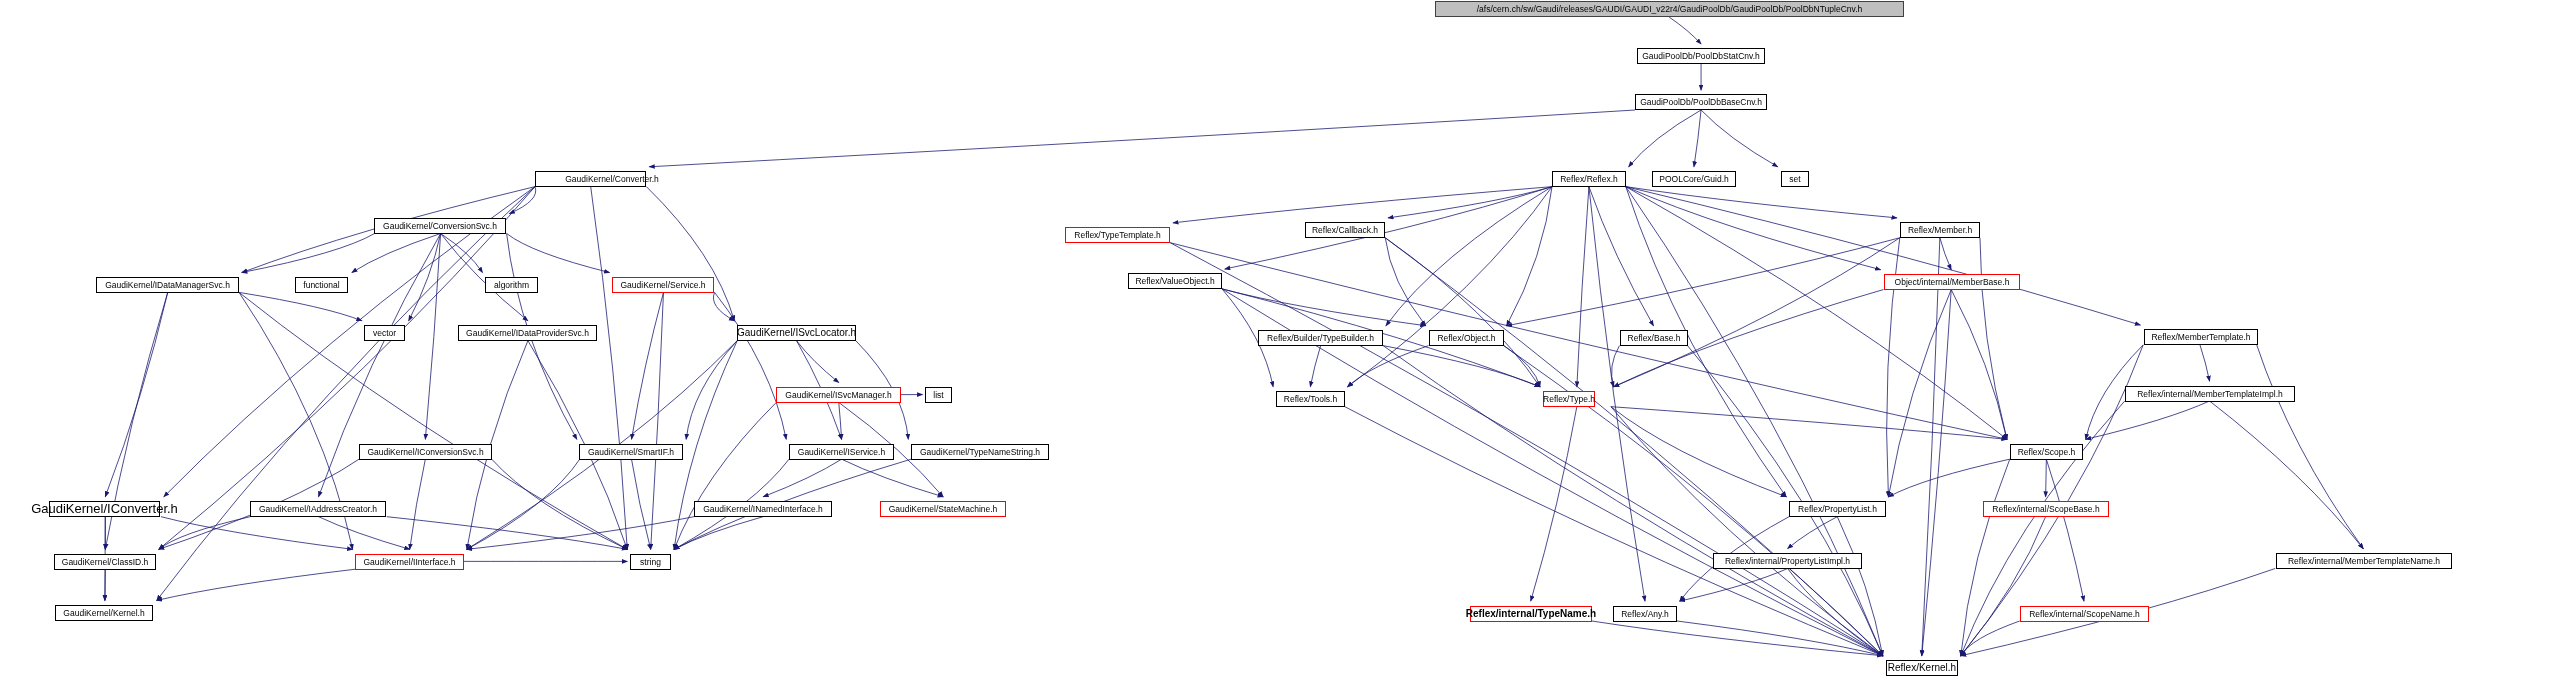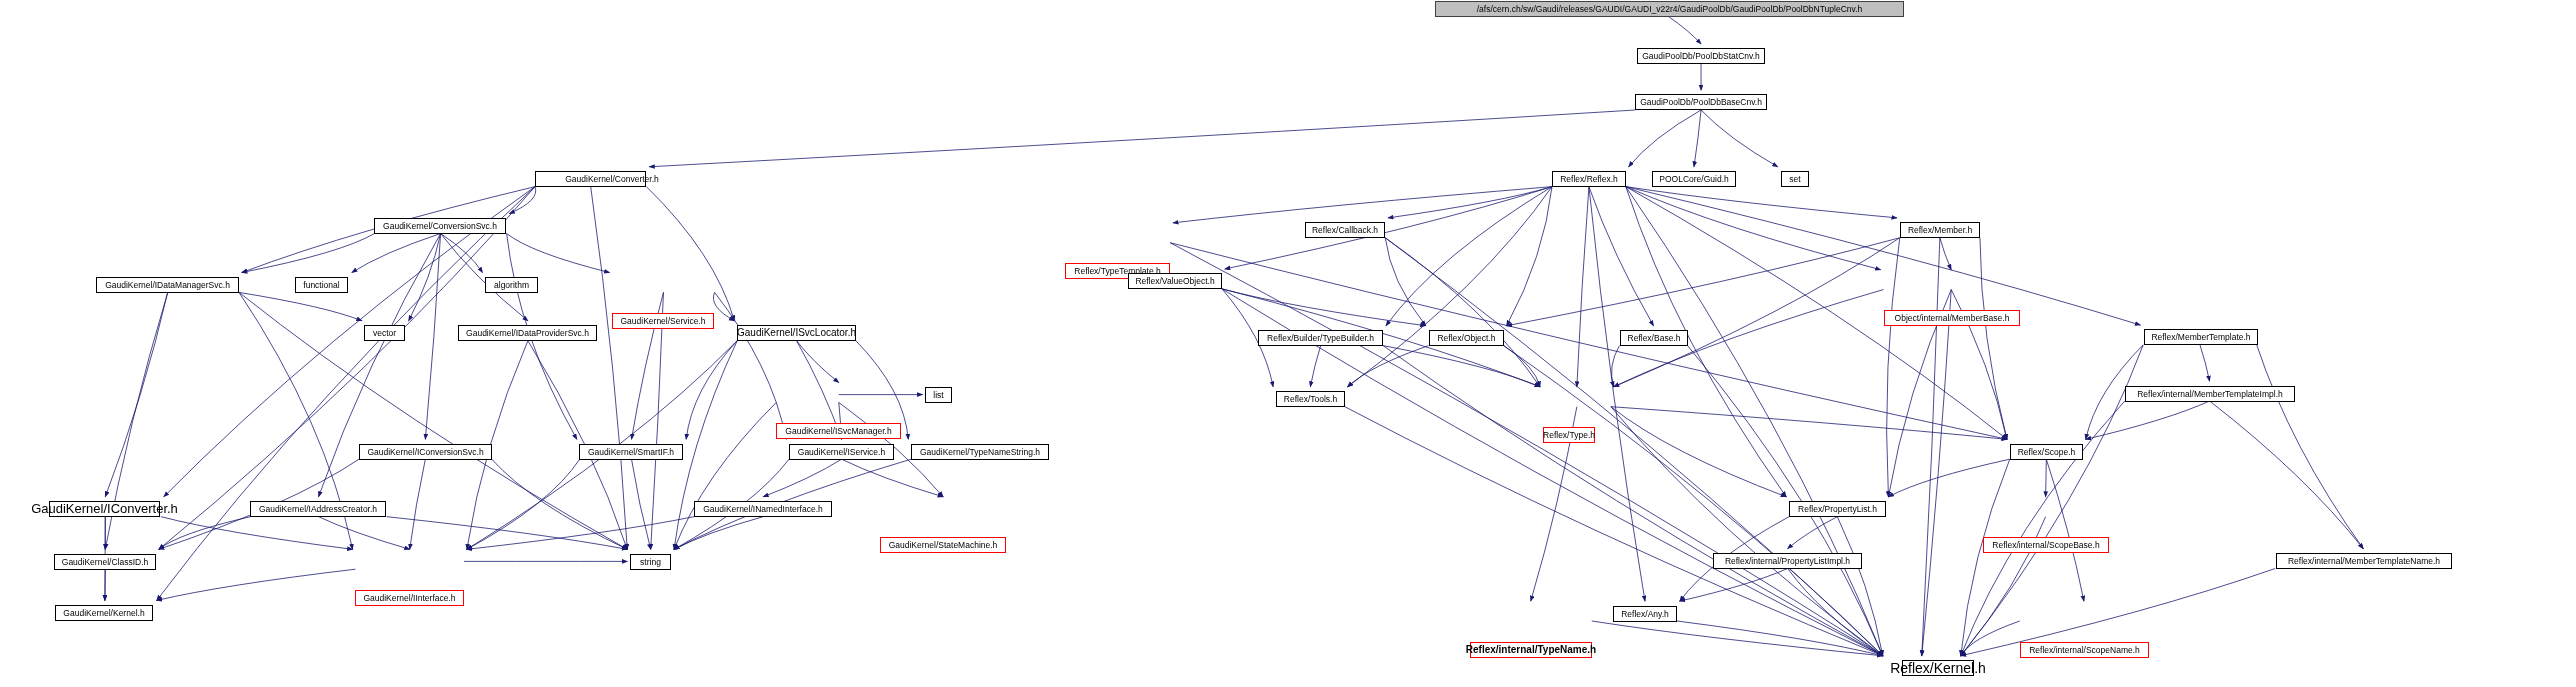--- a/index.html
+++ b/index.html
@@ -2,21 +2,21 @@
 <html style="font-size:11.4px"><head>
 <meta charset="utf-8">
 <style>
   html,body{margin:0;padding:0;background:#ffffff;}
   body{font-family:"Liberation Sans", sans-serif;}
   #canvas{position:relative;width:2576px;height:687px;background:#ffffff;overflow:hidden;}
   #edges{position:absolute;left:0;top:0;width:2576px;height:687px;}
   .node{position:absolute;box-sizing:border-box;background:#ffffff;border:0.7px solid #000000;
         display:flex;align-items:center;justify-content:center;white-space:nowrap;
         font-family:"Liberation Sans", sans-serif;color:#000000;line-height:1;}
-  .node.red{border-color:#ff0000;margin-top:36px;}
+  .node.red{border-color:#ff0000;}
   .node.root{background:#bfbfbf;border:0.7px solid #404040;}
 </style>
 </head>
 <body>
 
 <div id="canvas">
   <svg id="edges" viewBox="0 0 3628 968">
     <defs>
       <marker id="arrow" markerWidth="9" markerHeight="9" refX="7" refY="3" orient="auto" markerUnits="strokeWidth">
         <path d="M0,0 L0,6 L8,3 z" fill="#191970"></path>
@@ -297,18 +297,18 @@
       </div>
       <div class="node" style="left: 1613px; top: 606px; width: 64px; height: 15.6px; font-size: 8.5px;">
         <span>Reflex/Any.h</span>
       </div>
       <div class="node red" style="left: 2020px; top: 606px; width: 129px; height: 15.6px; font-size: 8.5px;">
         <span>Reflex/internal/ScopeName.h</span>
       </div>
       <div class="node" style="left: 55px; top: 605px; width: 98px; height: 15.6px; font-size: 8.5px;">
         <span>GaudiKernel/Kernel.h</span>
       </div>
-      <div class="node" style="left: 1886px; top: 660px; width: 72px; height: 15.6px; font-size: 14px; margin-left: 16px;">
+      <div class="node" style="left: 1886px; top: 660px; width: 72px; height: 15.6px; font-size: 10px;">
         <span>Reflex/Kernel.h</span>
       </div>
     </div>
 </div>
 
 
 </body></html>

